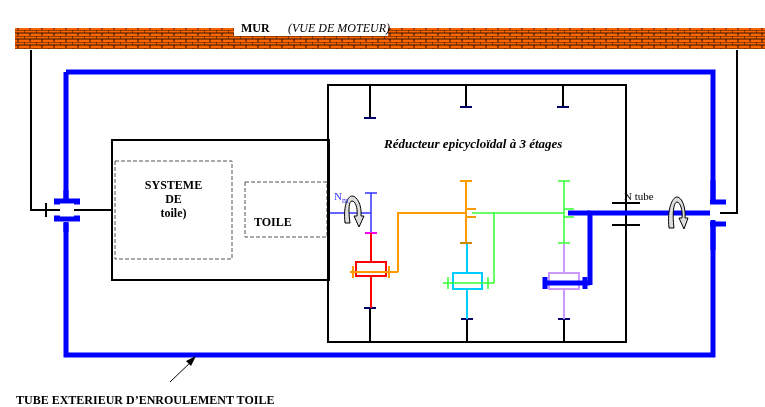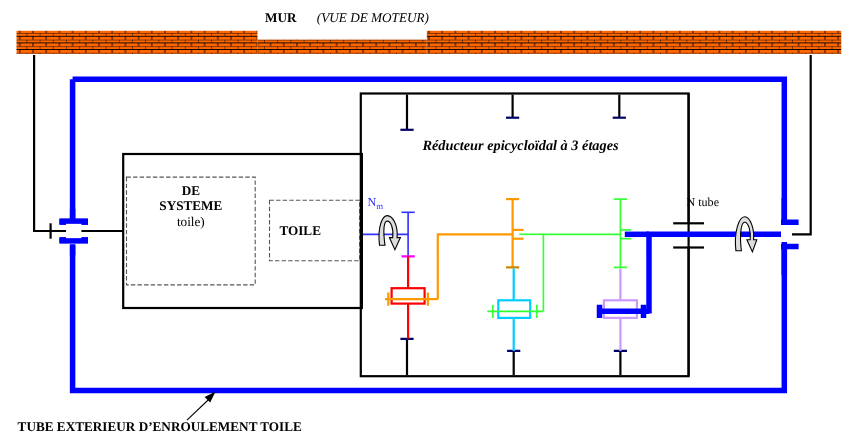--- a/index.html
+++ b/index.html
@@ -1,18 +1,18 @@
 <!DOCTYPE html>
 <html><head>
 <meta charset="utf-8">
 <style>
   html, body { margin:0; padding:0; background:#ffffff; }
   body { width:765px; height:407px; position:relative; overflow:hidden; font-family:"Liberation Serif", serif; }
   svg { position:absolute; left:0; top:0; }
-  .lbl { position:absolute; font-family:"Liberation Serif", serif; color:#000; white-space:nowrap; }
+  .lbl { position:absolute; font-family:"Liberation Serif", serif; color:#000; white-space:nowrap;margin-top:12px; }
   .bold { font-weight:bold; }
   .ital { font-style:italic; }
   .center { text-align:center; }
 </style>
 </head>
 <body>
 
 <svg width="765" height="407" viewBox="0 0 765 407">
   <defs>
     <pattern id="bricks" width="12" height="6" patternUnits="userSpaceOnUse">
@@ -165,23 +165,23 @@
   <g>
     <line x1="170" y1="382" x2="193" y2="360" stroke="#000" stroke-width="1"></line>
     <polygon points="196,356 186,361 191,366" fill="#000"></polygon>
   </g>
 </svg>
 
 <div class="lbl bold" style="left:241px; top:9px; font-size:12px;">MUR</div>
 <div class="lbl ital" style="left:288px; top:9px; font-size:12px;">(VUE DE MOTEUR)</div>
 
 <div class="lbl bold center" style="left:115px; top:166px; width:117px; font-size:12px; line-height:14px;">
+  <div>SYSTEME</div>
   <div>DE</div>
-  <div>SYSTEME</div>
-  <div style="font-weight:normal;">toile)</div>
+  <div style="font-weight:bold;">toile)</div>
 </div>
 
 <div class="lbl bold" style="left:254px; top:203px; font-size:12px;">TOILE</div>
 
 <div class="lbl bold" style="left:384px; top:124px; font-size:13px;font-style:italic;">Réducteur epicycloïdal à 3 étages</div>
 
 <div class="lbl" style="left:334px; top:178px; font-size:11px; color:#3333FF;"><span>N</span><sub style="font-size:8px;">m</sub></div>
 
 <div class="lbl" style="left:624px; top:178px; font-size:11px;">N tube</div>
 

